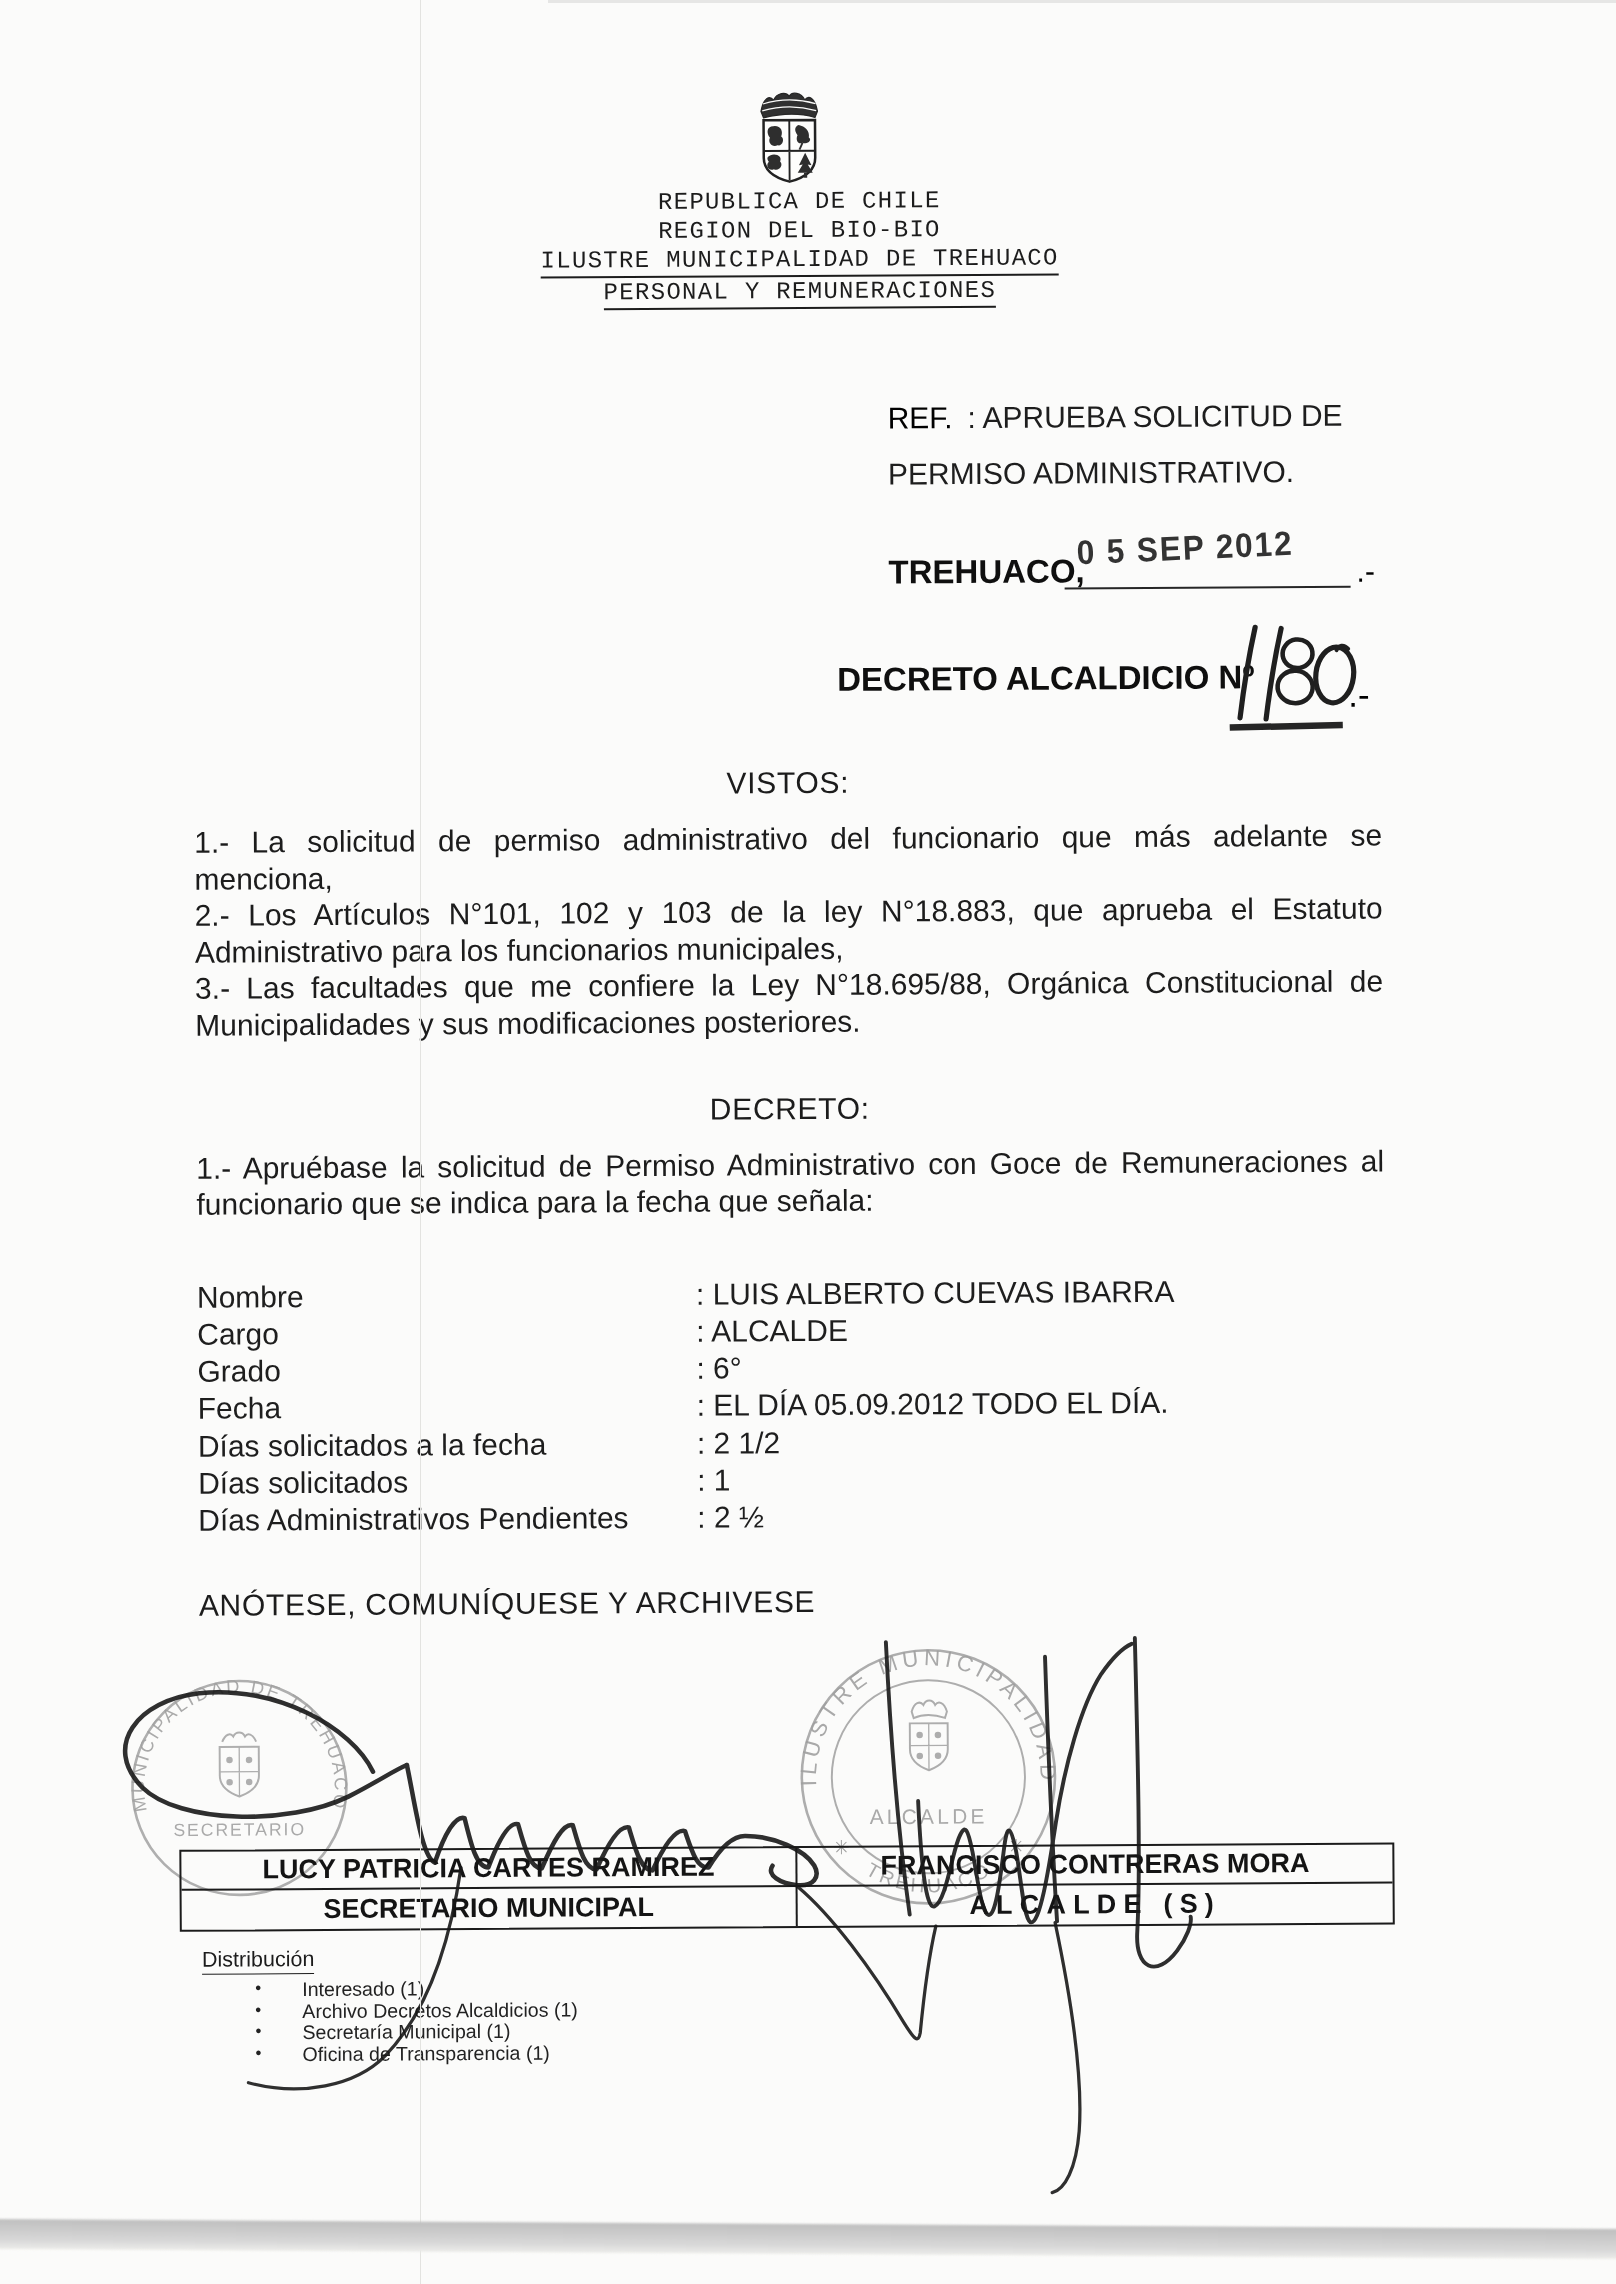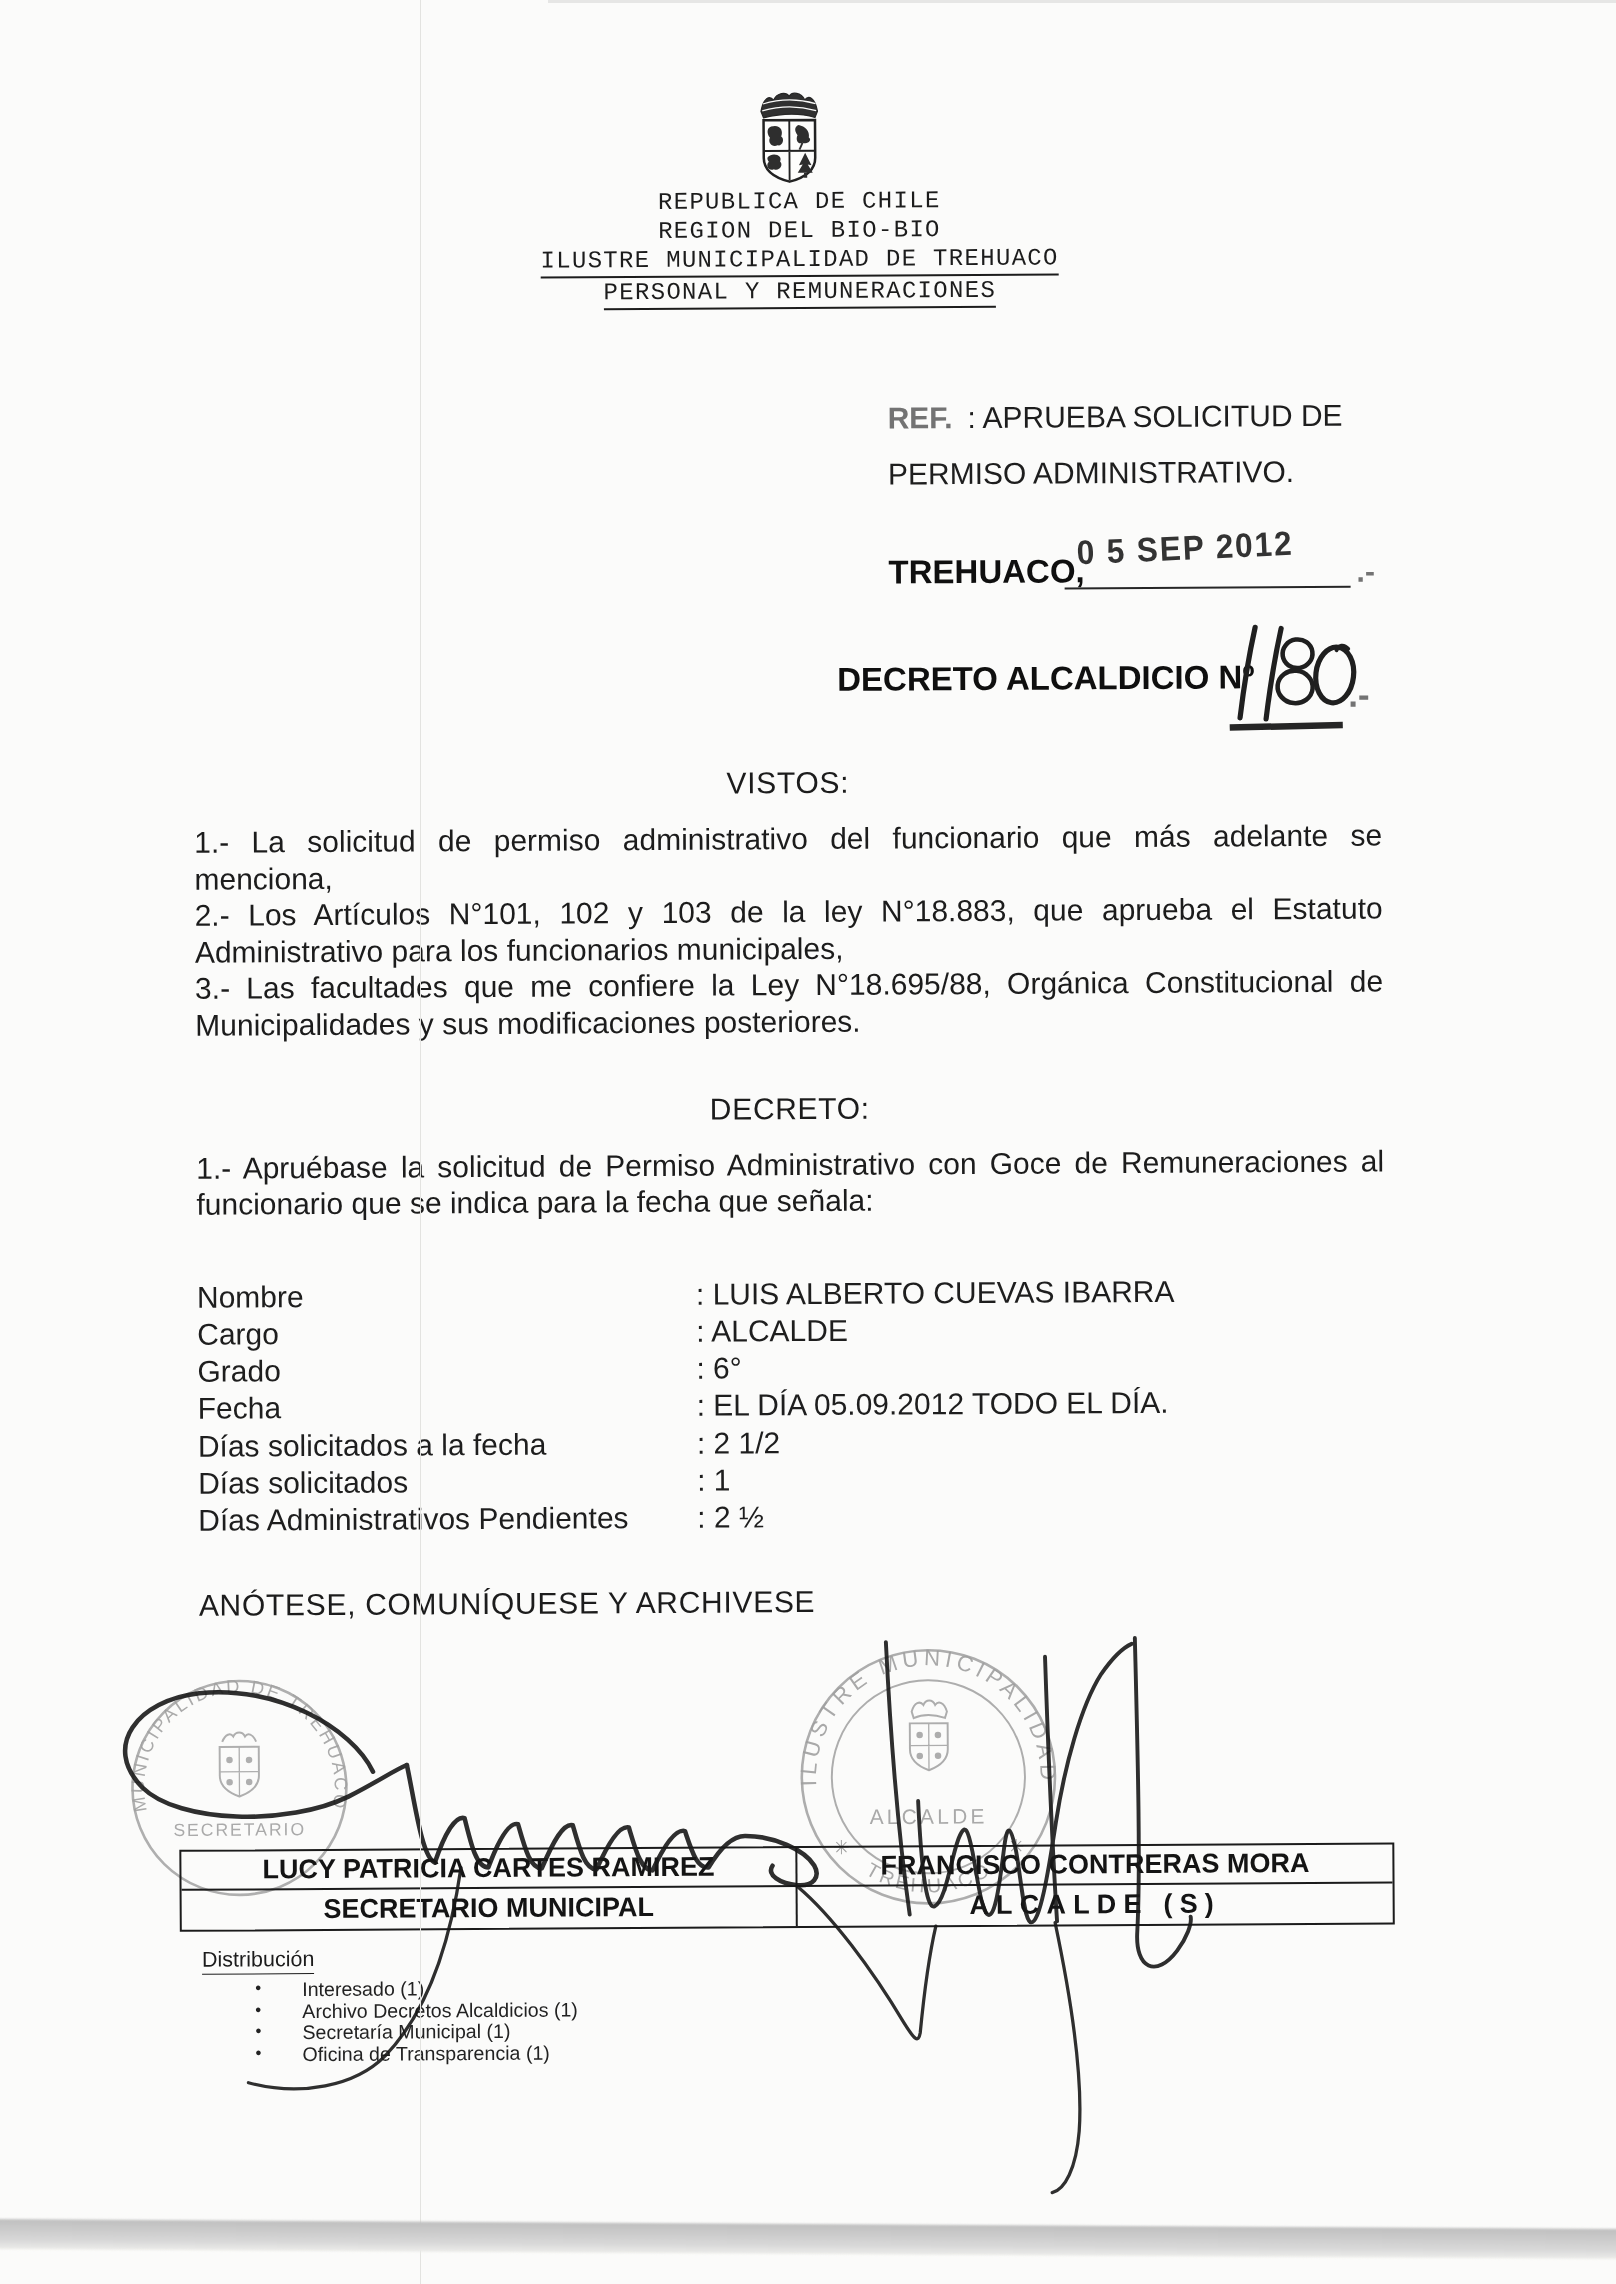--- a/index.html
+++ b/index.html
@@ -15,21 +15,21 @@
   .top-strip{position:absolute;left:548px;top:0;right:0;height:3.3px;background:#d6d6d4;opacity:.55;z-index:1;}
   .scan-band{position:absolute;left:-13px;top:2224px;width:1643px;height:30px;
     background:linear-gradient(#bfbfbf,#d8d8d8 70%,#ececea);filter:blur(0.8px);
     transform:rotate(0.35deg);z-index:1;}
   
   .mono{font-family:"Liberation Mono","DejaVu Sans Mono",monospace;}
   .hline{position:absolute;left:196px;width:1218px;text-align:center;font-size:24px;
     letter-spacing:1.3px;color:#1c1c1c;}
   .hline.u span{border-bottom:2.6px solid #1c1c1c;padding-bottom:2px;}
   
-  .bold{font-weight:700;color:#737373;}
+  .bold{font-weight:400;color:#000000;}
   .refline{font-size:30px;}
   .bigbold{font-weight:700;font-size:33px;color:#0f0f0f;}
   .date-stamp{
     font-weight:700;font-size:34px;letter-spacing:2px;color:#333;
     transform:rotate(-2.2deg) scaleX(.93);transform-origin:left bottom;white-space:nowrap;
   }
   .rule{position:absolute;height:2px;background:#262626;}
   
   .pline{position:absolute;left:196px;width:1188px;font-size:30px;line-height:37px;color:#1c1c1c;}
   .jfull{text-align:justify;text-align-last:justify;}

